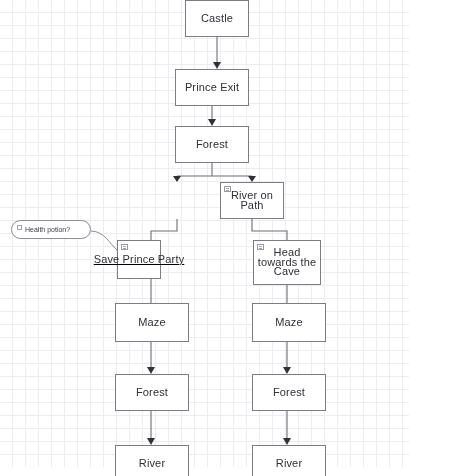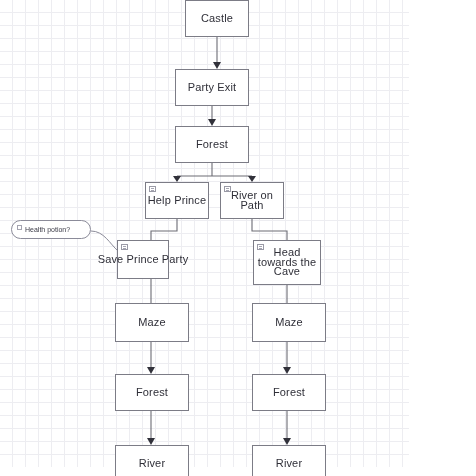--- a/index.html
+++ b/index.html
@@ -183,44 +183,37 @@
     <polygon class="edge-head" points="283,438 291,438 287,445"></polygon>
 
     <path class="callout-tail" d="M 91 231 C 104 231 110 244 118 251 C 126 258 131 260 140 261"></path>
   </svg>
 
   <div class="node" style="left:185px; top:0px; width:64px; height:37px;">
     <span class="node-label">Castle</span>
   </div>
 
   <div class="node" style="left:175px; top:69px; width:74px; height:37px;">
-    <span class="node-label">Party Exit</span>
+    <span class="node-label">Prince Exit</span>
   </div>
 
   <div class="node" style="left:175px; top:126px; width:74px; height:37px;">
     <span class="node-label">Forest</span>
   </div>
 
-  <div class="node" style="left:145px; top:182px; width:64px; height:37px;">
-    <span class="note-badge">
-        <i></i>
-        <i></i>
-      </span>
-    <span class="node-label">Help Prince</span>
-  </div>
 
   <div class="node" style="left:220px; top:182px; width:64px; height:37px;">
     <span class="note-badge">
         <i></i>
         <i></i>
       </span>
     <span class="node-label">River on Path</span>
   </div>
 
-  <div class="node" style="left:117px; top:240px; width:52px; height:39px;">
+  <div class="node" style="left:117px; top:240px; width:44px; height:39px;text-decoration:underline;">
     <span class="note-badge">
         <i></i>
         <i></i>
       </span>
     <span class="node-label overflow">Save Prince Party</span>
   </div>
 
   <div class="node" style="left:253px; top:240px; width:68px; height:45px;">
     <span class="note-badge">
         <i></i>

